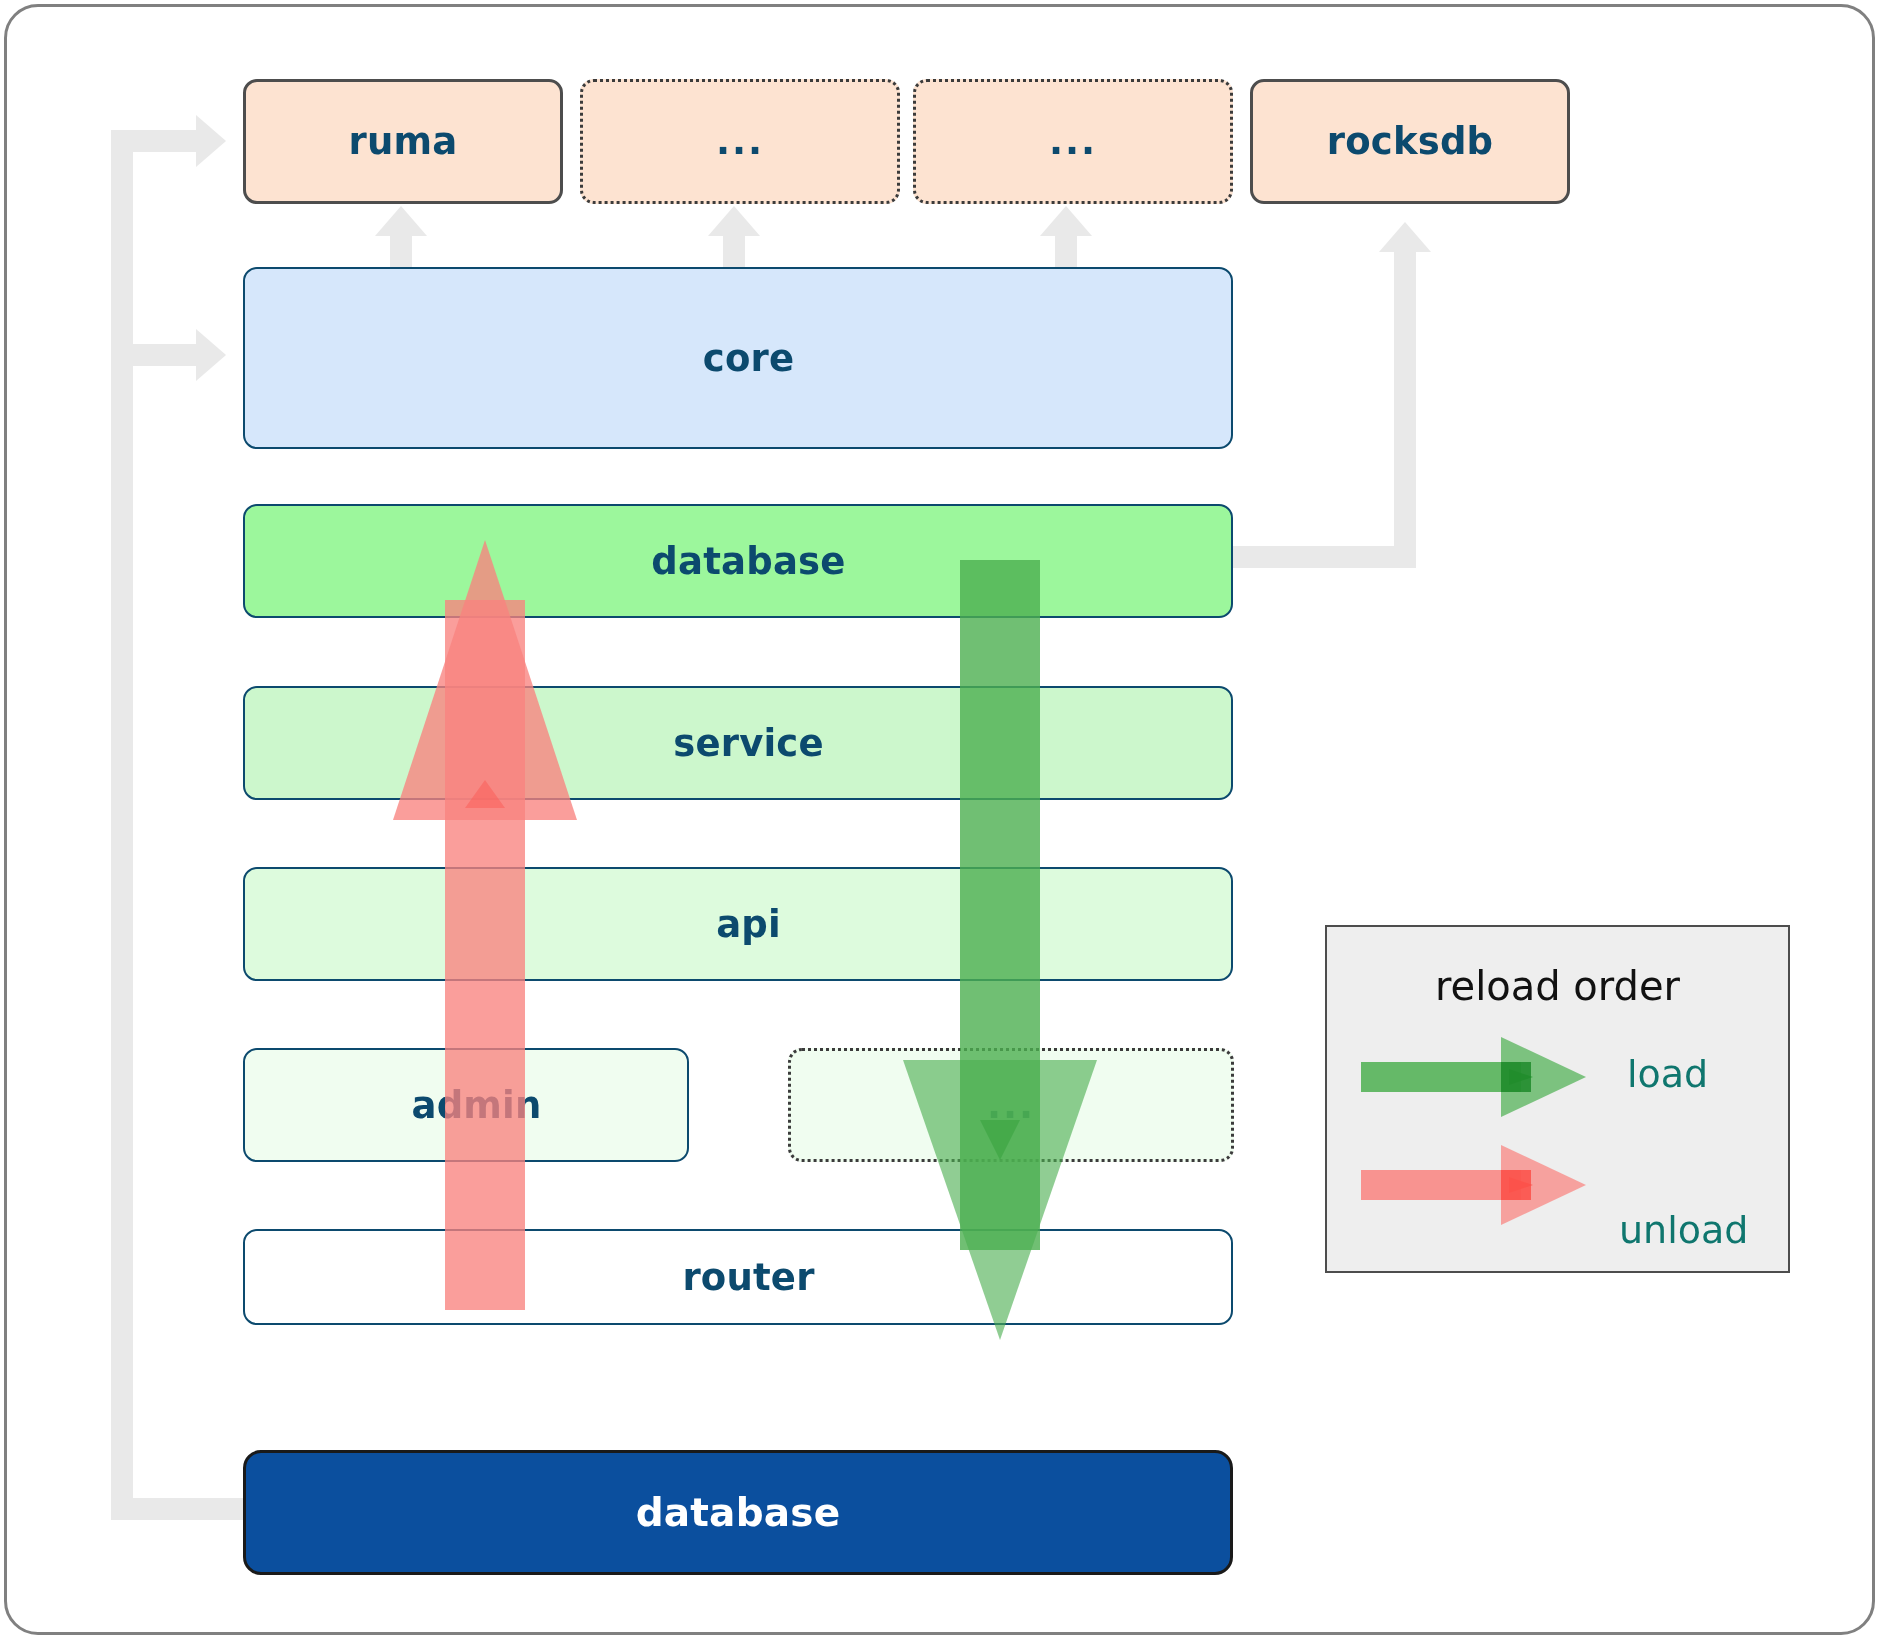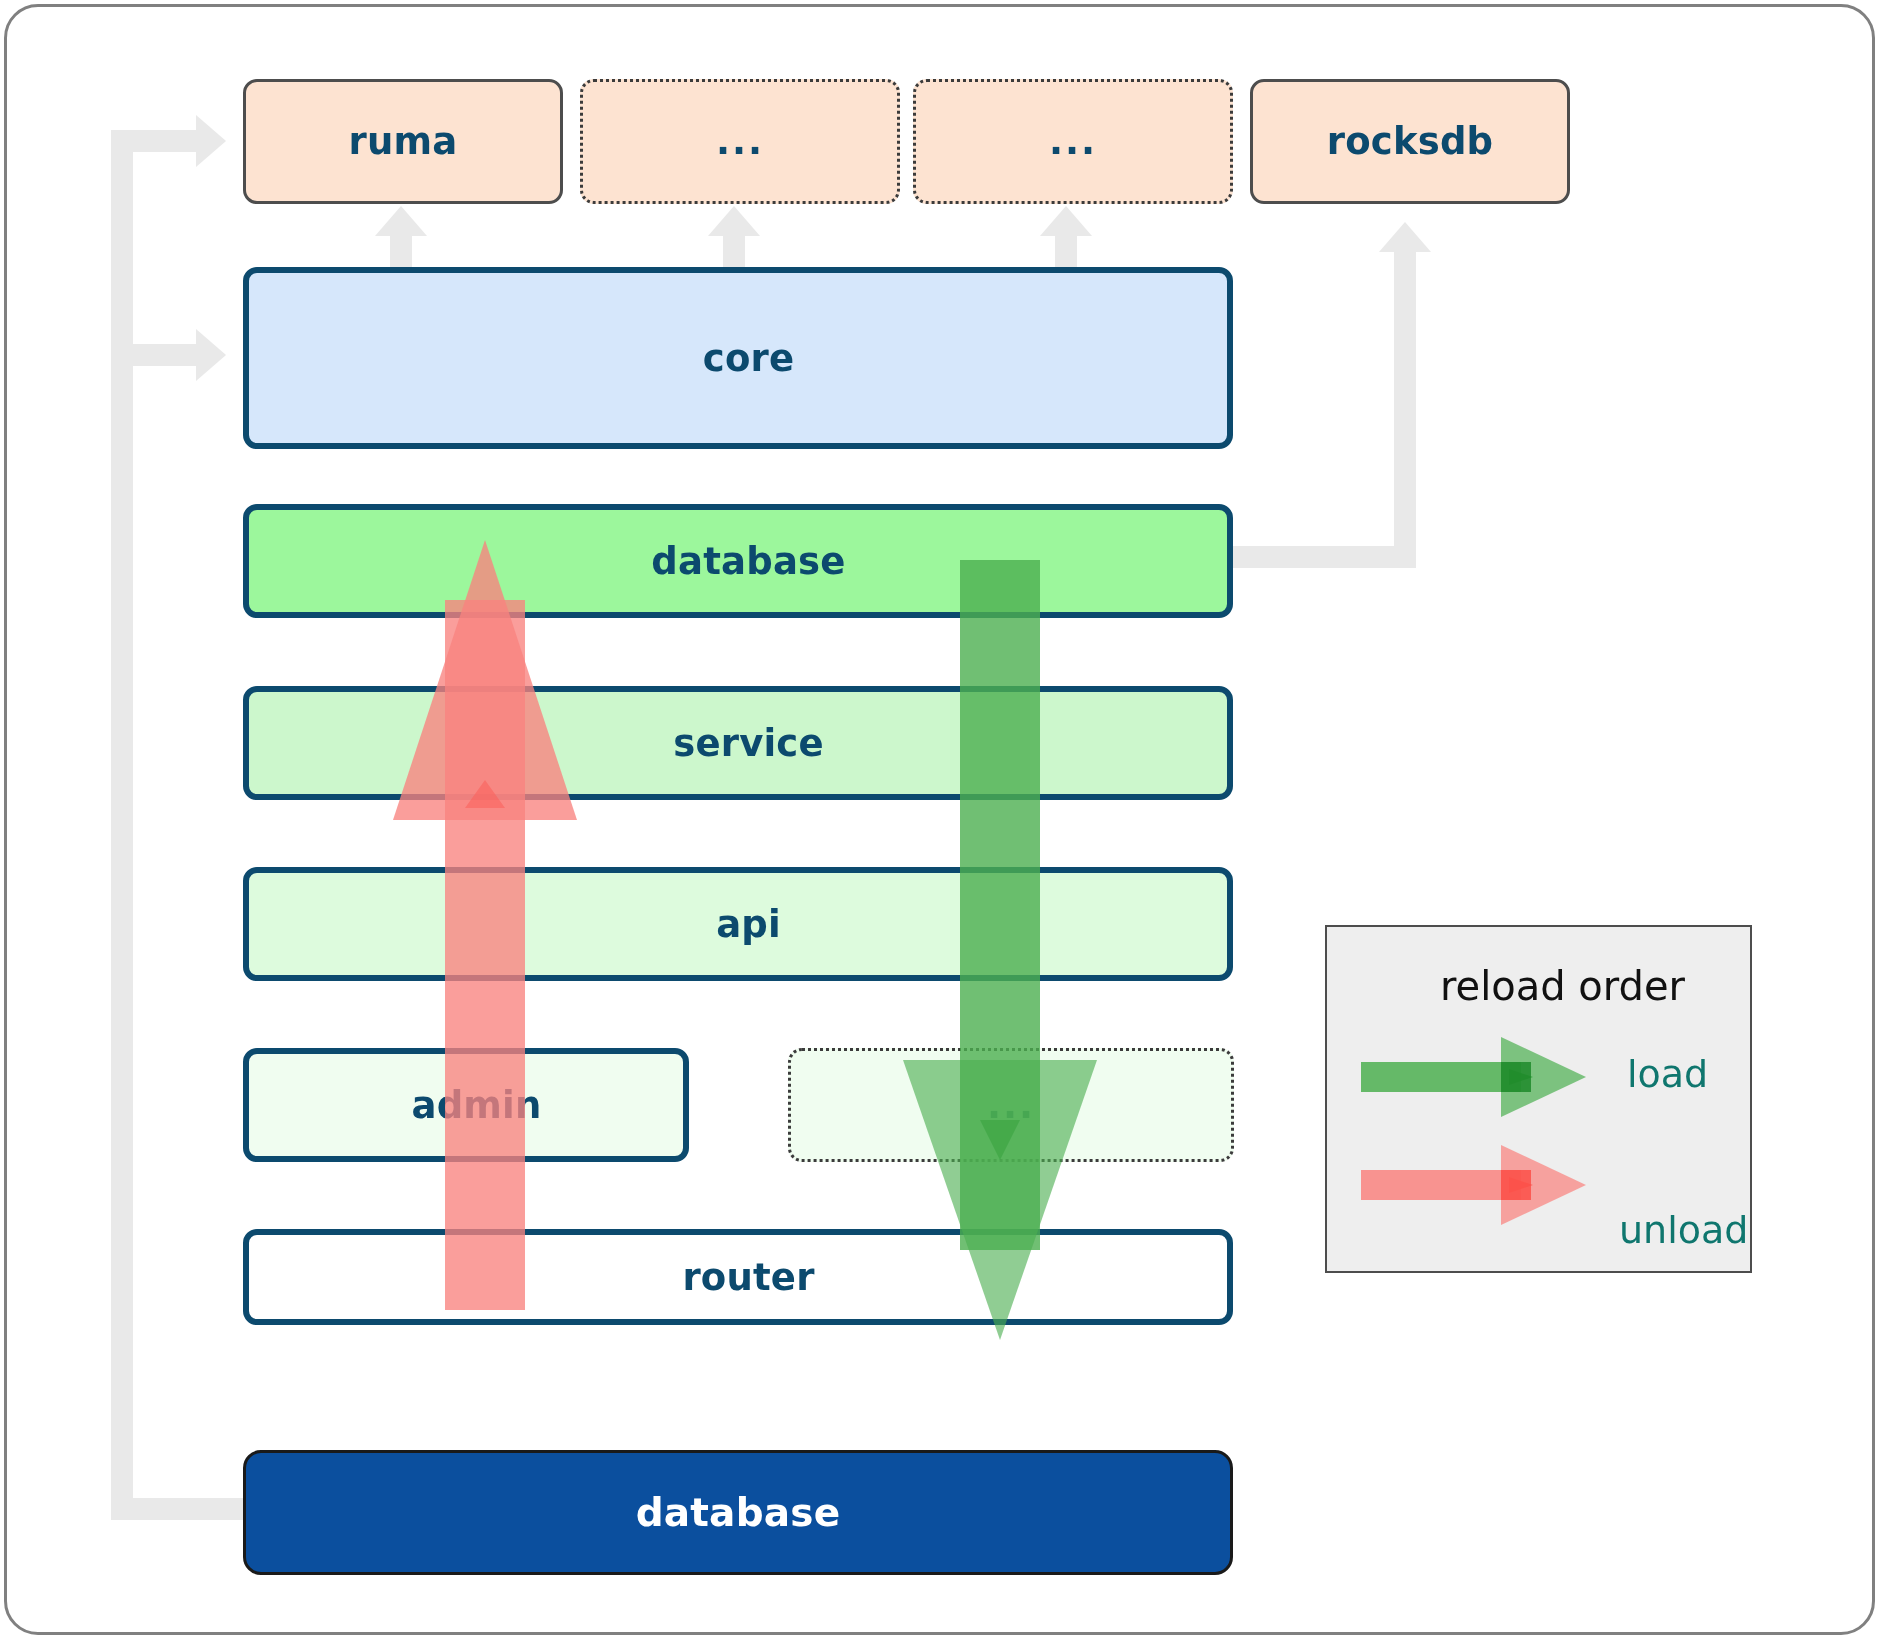--- a/index.html
+++ b/index.html
@@ -38,21 +38,21 @@
     border-radius: 14px;
     color: #0c4a6e;
     font-size: 37px;
     font-weight: 700;
     letter-spacing: 0.2px;
   }
   .node.solid-dark {
     border: 3px solid #4d4d4d;
   }
   .node.solid-gray {
-    border: 6px solid #0c4a6e;
+    border: 2px solid #0c4a6e;
     padding-left: 21px;
   }
   .node.dotted {
     border: 3px dotted #3b3b3b;
   }
   .node.ellipsis {
     font-size: 37px;
     letter-spacing: 2px;
   }
   .node.dark-blue {
@@ -203,21 +203,21 @@
     <svg width="210" height="780" viewBox="0 0 210 780">
 
       <rect x="65" y="0" width="80" height="690" fill="#4caf50" fill-opacity="0.80"></rect>
 
       <polygon points="105,780 8,500 202,500" fill="#4caf50" fill-opacity="0.62"></polygon>
 
       <polygon points="105,600 125,560 85,560" fill="#2e9e36" fill-opacity="0.45"></polygon>
     </svg>
   </div>
 
-  <div class="legend" style="left:1325px; top:925px; width:427px; height:348px;padding-left:24px;">
+  <div class="legend" style="left:1325px; top:925px; width:465px; height:348px;">
     <div class="legend-title">reload order</div>
 
     <div style="position:absolute; left:34px; top:110px; width:225px; height:80px;">
       <svg width="225" height="80" viewBox="0 0 225 80">
         <rect x="0" y="25" width="160" height="30" fill="#4caf50" fill-opacity="0.85"></rect>
         <polygon points="225,40 140,0 140,80" fill="#4caf50" fill-opacity="0.70"></polygon>
         <polygon points="148,32 172,40 148,48" fill="#2e9e36" fill-opacity="0.9"></polygon>
         <rect x="140" y="25" width="30" height="30" fill="#1f8a2a" fill-opacity="0.85"></rect>
       </svg>
     </div>

